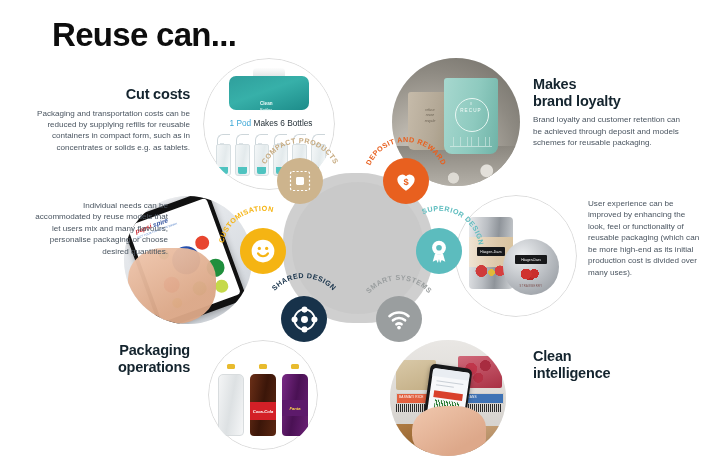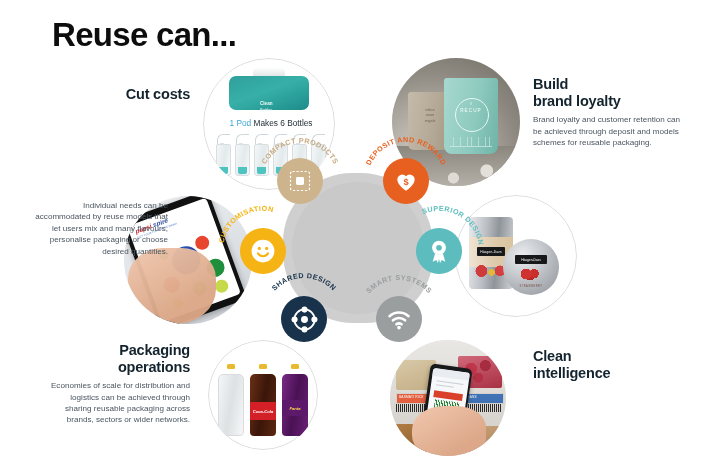--- a/index.html
+++ b/index.html
@@ -502,43 +502,44 @@
   </div>
   <svg class="badge-label" style="left:399px;top:319px;" viewBox="0 0 100 100">
     <defs>
         <path id="arcSmart" d="M 11 50 A 39 39 0 0 1 89 50"></path>
       </defs>
     <text class="lbl-smart"><textPath href="#arcSmart" startOffset="50%" text-anchor="middle">SMART SYSTEMS</textPath></text>
   </svg>
 
   <div class="block t-cut right-al">
     <h3>Cut costs</h3>
+    <p>Packaging and transportation costs can be reduced by supplying refills for reusable containers in compact form, such as in concentrates or solids e.g. as tablets.</p>
   </div>
 
   <div class="block t-build left-al">
     <h3>
-      <span>Build</span><br>
+      <span>Makes</span><br>
       <span>brand loyalty</span>
     </h3>
     <p>Brand loyalty and customer retention can be achieved through deposit and models schemes for reusable packaging.</p>
   </div>
 
   <div class="block t-adapt right-al">
     <p>Individual needs can be accommodated by reuse models that let users mix and many flavours, personalise packaging or choose desired quantities.</p>
   </div>
 
   <div class="block t-improve left-al">
+    <p>User experience can be improved by enhancing the look, feel or functionality of reusable packaging (which can be more high-end as its initial production cost is divided over many uses).</p>
   </div>
 
   <div class="block t-optimise right-al">
     <h3>
       <span>Packaging</span><br>
       <span>operations</span>
     </h3>
-    <p>Economies of scale for distribution and logistics can be achieved through sharing reusable packaging across brands, sectors or wider networks.</p>
   </div>
 
   <div class="block t-gather left-al">
     <h3>
       <span>Clean</span><br>
       <span>intelligence</span>
     </h3>
   </div>
 
 </div>

